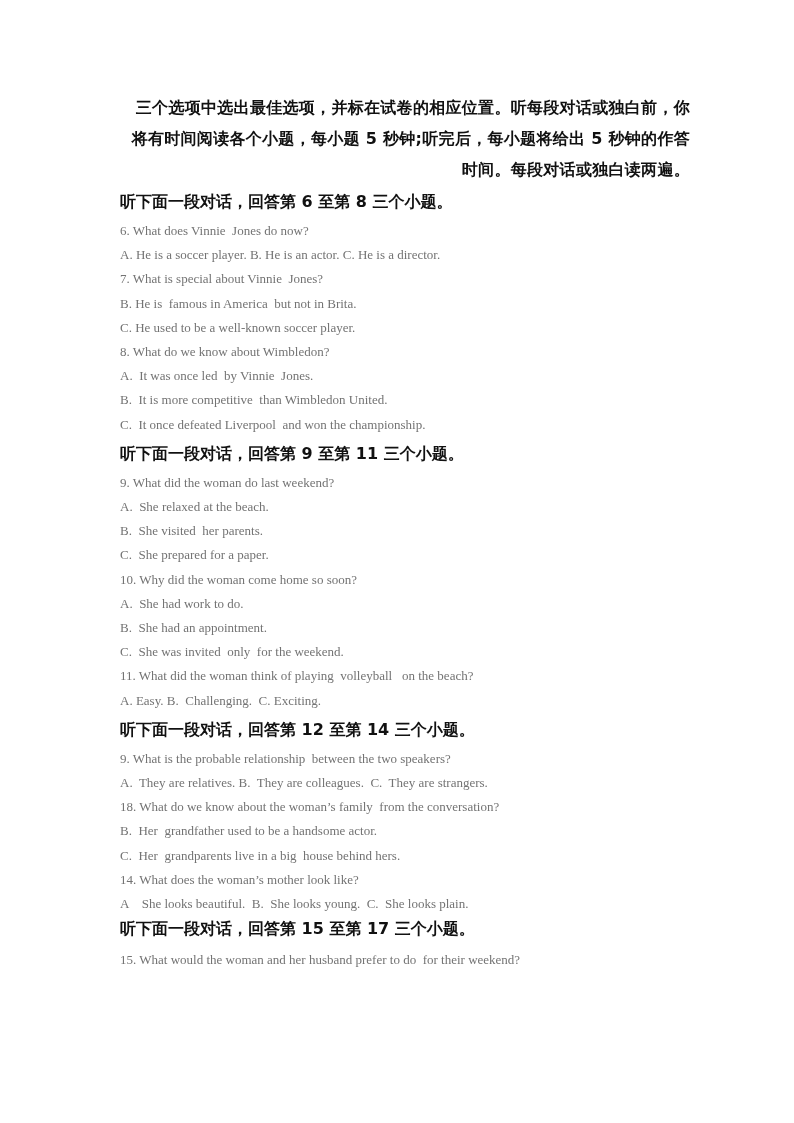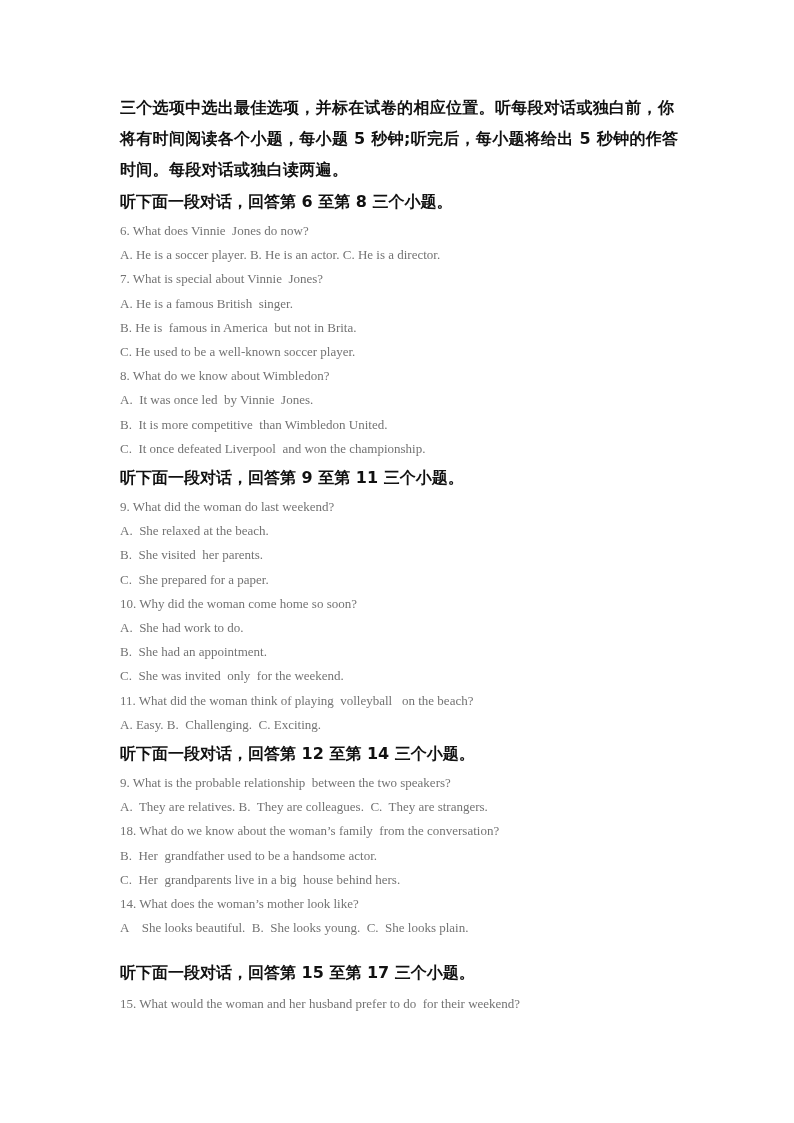--- a/index.html
+++ b/index.html
@@ -1,36 +1,35 @@
 <!DOCTYPE html>
 <html><head>
   <meta charset="utf-8">
   <style>
     html, body { margin: 0; padding: 0; background: #ffffff; }
     body { width: 794px; height: 1123px; position: relative; overflow: hidden; }
     .page { position: absolute; left: 0; top: 0; width: 794px; height: 1123px; background: #fff; }
     .content { position: absolute; left: 120px; top: 92px; width: 570px; color: #111; }
-    .intro { font-family: "DejaVu Sans", sans-serif; font-weight: bold; font-size: 16px; line-height: 31px; letter-spacing: 0.3px; margin: 0; }
+    .intro { font-family: "DejaVu Sans", sans-serif; font-weight: bold; font-size: 16px; line-height: 31px; letter-spacing: 0.3px; margin: 0; text-align: right; }
     .heading { font-family: "DejaVu Sans", sans-serif; font-weight: bold; font-size: 16px; line-height: 22px; margin: 6px 0 6px 0; }
-    .heading.spaced { margin-top: 22px; margin-bottom: 8px; }
+    .heading.spaced { margin-top: 2px; margin-bottom: 8px; }
     .line { font-family: "Liberation Serif", serif; font-size: 13px; line-height: 24.2px; margin: 0; white-space: pre; color: #737373; }
   </style>
 </head>
 <body>
 
 <div class="page">
   <div class="content">
     <p class="intro">三个选项中选出最佳选项，并标在试卷的相应位置。听每段对话或独白前，你将有时间阅读各个小题，每小题 5 秒钟;听完后，每小题将给出 5 秒钟的作答时间。每段对话或独白读两遍。</p>
 
     <div>
       <p class="heading">听下面一段对话，回答第 6 至第 8 三个小题。</p>
       <p class="line">6. What does Vinnie  Jones do now?</p>
       <p class="line">A. He is a soccer player. B. He is an actor. C. He is a director.</p>
       <p class="line">7. What is special about Vinnie  Jones?</p>
-      <p class="line">A. He is a famous British  singer.</p>
       <p class="line">B. He is  famous in America  but not in Brita.</p>
       <p class="line">C. He used to be a well-known soccer player.</p>
       <p class="line">8. What do we know about Wimbledon?</p>
       <p class="line">A.  It was once led  by Vinnie  Jones.</p>
       <p class="line">B.  It is more competitive  than Wimbledon United.</p>
       <p class="line">C.  It once defeated Liverpool  and won the championship.</p>
     </div>
 
     <div>
       <p class="heading">听下面一段对话，回答第 9 至第 11 三个小题。</p>

